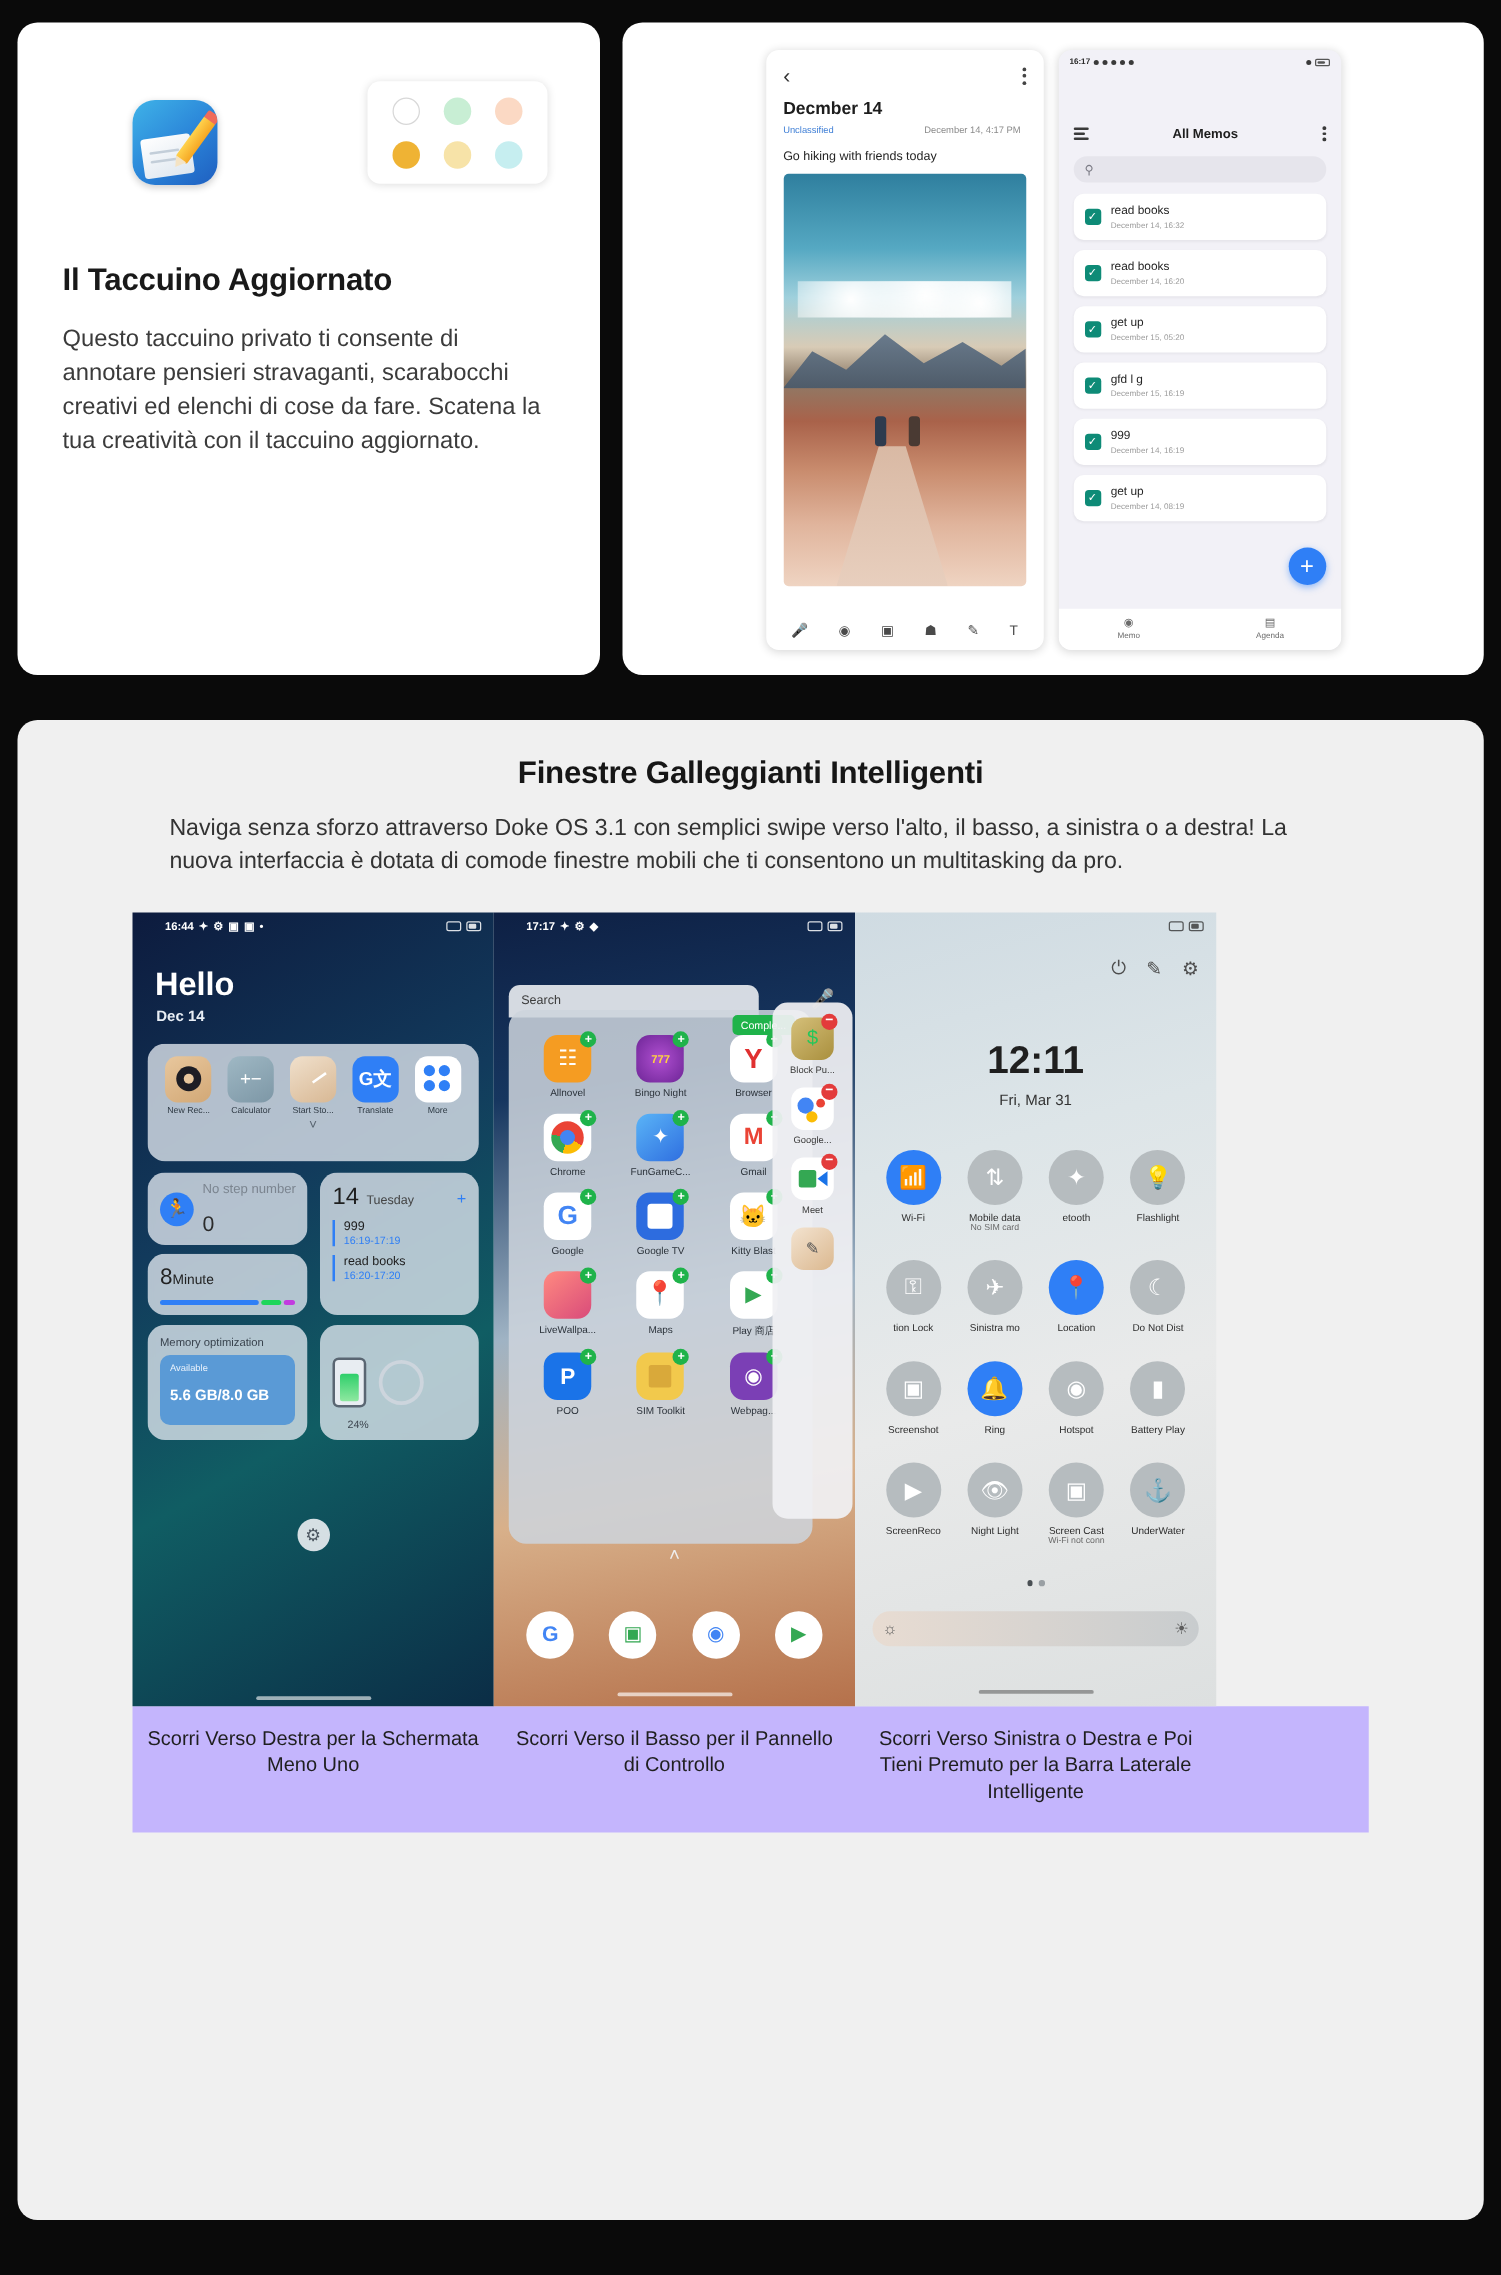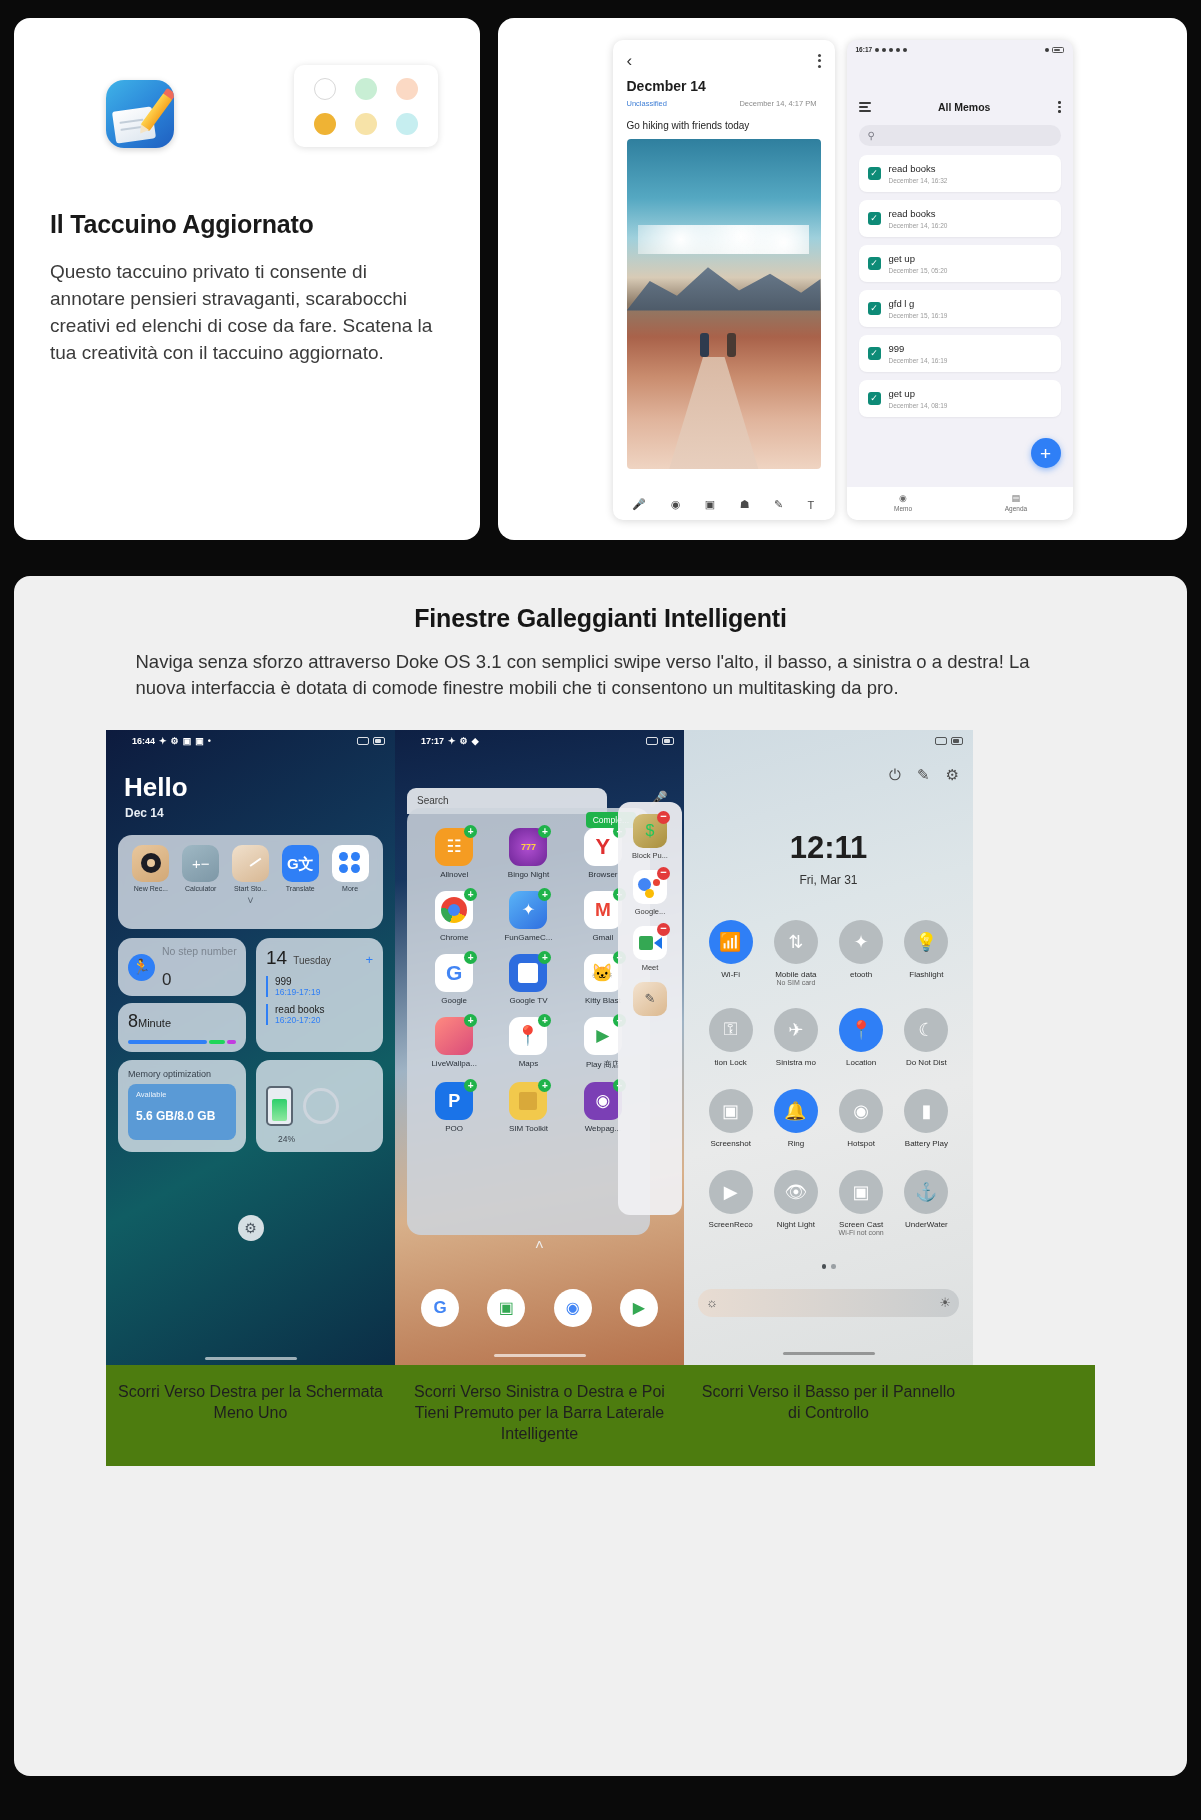--- a/index.html
+++ b/index.html
@@ -323,21 +323,21 @@
   .p3 .dots i { width:4.5px;height:4.5px;border-radius:50%;background:#9aa0a4;display:block;}
   .p3 .dots i.act { background:#4a5054; }
   .p3 .bright {
     position:absolute; bottom: 48px; left: 14px; right: 14px; height: 28px; border-radius: 14px;
     background: linear-gradient(90deg,#e8dcd2,#c8ccce); display:flex; align-items:center;
     justify-content: space-between; padding: 0 8px; font-size: 13px; color:#5d5d5d;
   }
   .p3 .homebar { position:absolute; bottom:10px; left:50%; transform:translateX(-50%); width:92px; height:3px; background:rgba(60,60,60,0.45); border-radius:2px;}
 
   
-  .captions { display:flex; margin: 0 92px; background:#4d7c0f; }
+  .captions { display:flex; margin: 0 92px; background:#c4b5fd; }
   .caption {
     width: 289px; text-align:center; font-size: 16px; line-height: 1.32; color:#1f1f1f;
     padding: 16px 10px 22px 10px;
   }
 </style>
 </head>
 <body>
 
 <div class="top-row">
 
@@ -838,16 +838,16 @@
         <span>☼</span>
         <span>☀</span>
       </div>
       <div class="homebar"></div>
     </div>
 
   </div>
 
   <div class="captions">
     <div class="caption">Scorri Verso Destra per la Schermata Meno Uno</div>
+    <div class="caption">Scorri Verso il Basso per il Pannello di Controllo</div>
     <div class="caption">Scorri Verso Sinistra o Destra e Poi Tieni Premuto per la Barra Laterale Intelligente</div>
-    <div class="caption">Scorri Verso il Basso per il Pannello di Controllo</div>
   </div>
 </div>
 
 </body></html>

